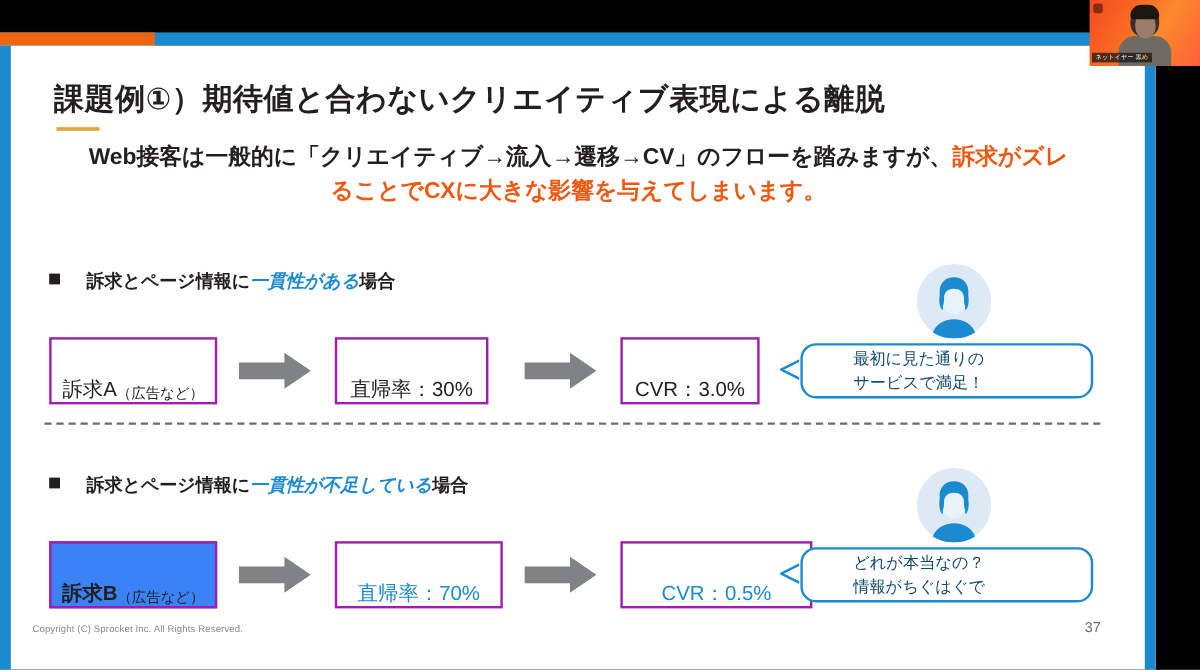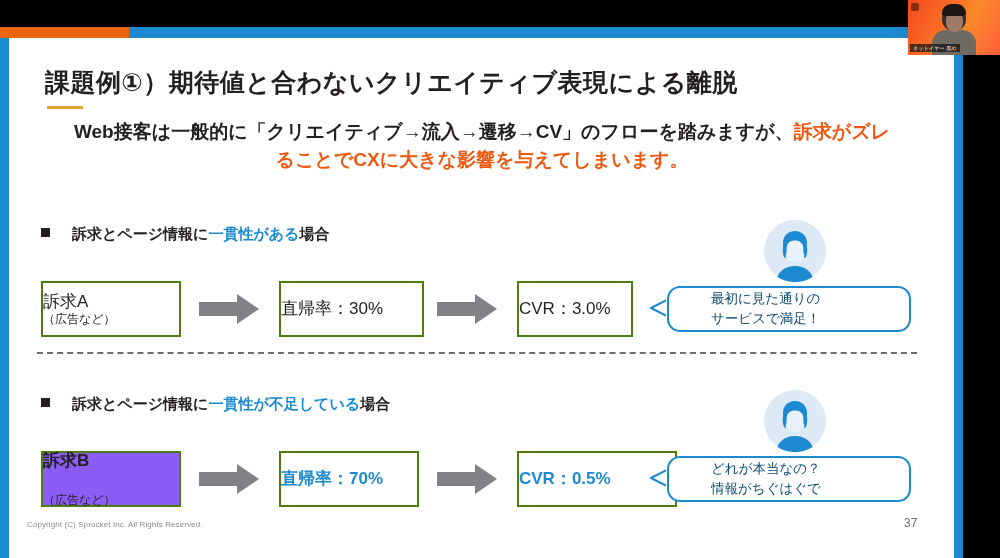--- a/index.html
+++ b/index.html
@@ -39,40 +39,40 @@
   .subtitle{
     position:absolute;left:58px;top:80px;width:830px;
     text-align:center;line-height:1.45;
     font-size:19px;font-weight:bold;color:#231f20;
   }
   .subtitle .hl{color:#ee5911;}
 
   
   .sec-head{position:absolute;font-size:15px;font-weight:bold;color:#231f20;white-space:nowrap;}
   .sec-head .bullet{display:inline-block;width:9px;height:9px;background:#231f20;margin-right:22px;vertical-align:2px;}
-  .sec-head .blue{color:#1b8ad1;}
+  .sec-head .blue{color:#1b8ad1;font-style:italic;}
   .sec1{left:32px;top:187px;}
   .sec2{left:32px;top:357px;}
 
   
   .fbox{
     position:absolute;box-sizing:border-box;
-    border:2px solid #4d7c0f;background:#ffffff;
-    display:flex;flex-direction:column;align-items:flex-start;justify-content:center;
+    border:2px solid #a21caf;background:#ffffff;
+    display:flex;flex-direction:row;align-items:flex-end;justify-content:center;
     text-align:center;
   }
   .fbox .l1{font-size:17px;color:#231f20;line-height:1.15;}
   .fbox .l2{font-size:12px;color:#231f20;line-height:1.2;margin-top:1px;}
-  .fbox.peach{background:#8b5cf6;gap:22px;}
+  .fbox.peach{background:#3b82f6;}
   .fbox .l1.b{font-weight:bold;}
-  .fbox .l1.blue{color:#1b8ad1;font-weight:bold;}
+  .fbox .l1.blue{color:#1b8ad1;font-weight:normal;}
 
   
   .r1a{left:32px;top:243px;width:140px;height:56px;}
-  .r1b{left:270px;top:243px;width:145px;height:56px;}
+  .r1b{left:270px;top:243px;width:128px;height:56px;}
   .r1c{left:508px;top:243px;width:116px;height:56px;}
   
   .r2a{left:32px;top:413px;width:140px;height:56px;}
   .r2b{left:270px;top:413px;width:140px;height:56px;}
   .r2c{left:508px;top:413px;width:160px;height:56px;}
 
   
   .arrow{position:absolute;width:60px;height:30px;}
   .arrow svg{display:block;}
   .a1{left:190px;top:256px;}

